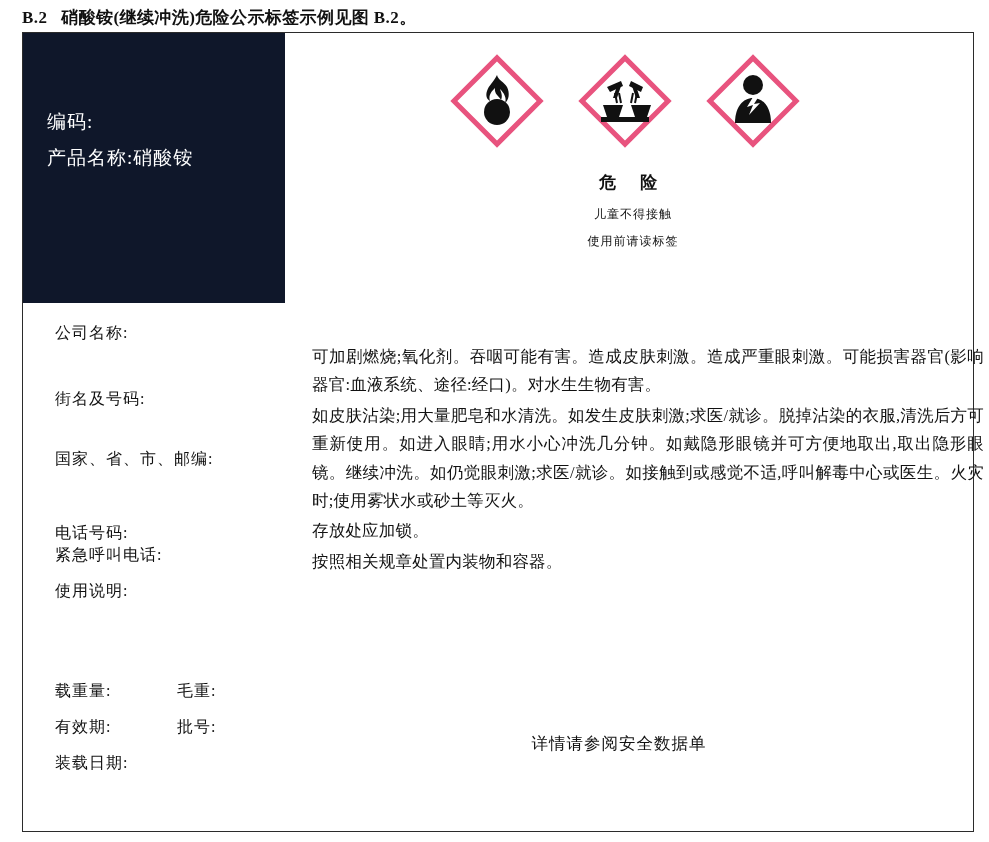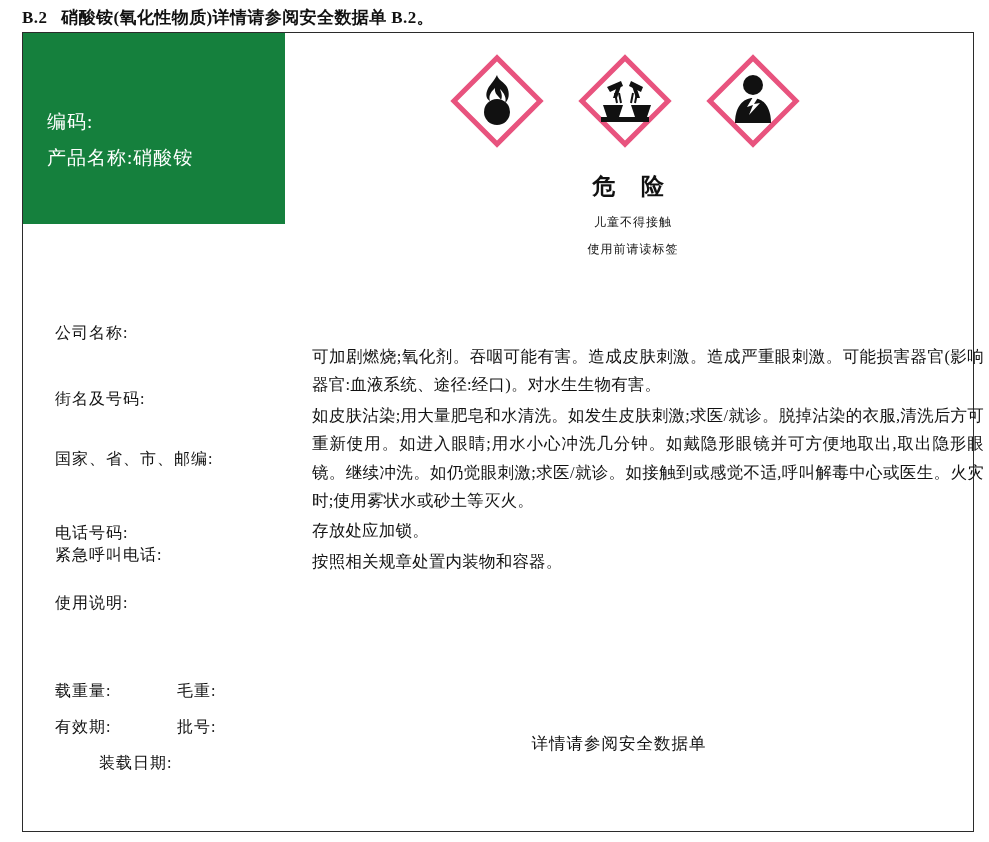--- a/index.html
+++ b/index.html
@@ -46,22 +46,22 @@
     box-sizing: border-box;
     background: #fff;
   }
 
   
   .product-block {
     position: absolute;
     left: 0px;
     top: 0px;
     width: 262px;
-    height: 191px;
-    background: #15803d;
+    height: 270px;
+    background: #0f172a;
     color: #ffffff;
   }
   .product-block .pb-line {
     position: absolute;
     left: 24px;
     font-size: 19px;
     letter-spacing: 1px;
     white-space: nowrap;
   }
   .pb-code { top: 76px; }
@@ -106,21 +106,21 @@
 
   
   .signal-block {
     position: absolute;
     left: 420px;
     top: 138px;
     width: 380px;
     text-align: center;
   }
   .signal-word {
-    font-size: 23px;
+    font-size: 17px;
     font-weight: bold;
     letter-spacing: 10px;
     margin-bottom: 12px;
   }
   .signal-line {
     font-size: 12px;
     letter-spacing: 1px;
     margin-bottom: 10px;
   }
 
@@ -136,26 +136,26 @@
   .field {
     position: absolute;
     white-space: nowrap;
     left: 18px;
   }
   .f-company   { top: 32px; }
   .f-street    { top: 98px; }
   .f-region    { top: 158px; }
   .f-phone     { top: 232px; }
   .f-emergency { top: 254px; }
-  .f-usage     { top: 290px; margin-top: 12px; }
+  .f-usage     { top: 290px; }
   .f-load      { top: 390px; }
   .f-loadsub   { top: 390px; left: 140px; }
   .f-valid     { top: 426px; }
   .f-validsub  { top: 426px; left: 140px; }
-  .f-date      { top: 462px; margin-left: 44px; }
+  .f-date      { top: 462px; }
 
   
   .hazard-text {
     position: absolute;
     left: 268px;
     top: 310px;
     width: 672px;
     font-size: 16.5px;
     line-height: 1.72;
     letter-spacing: 0.2px;
@@ -174,21 +174,21 @@
     font-size: 16.5px;
     letter-spacing: 1px;
   }
 </style>
 </head>
 <body>
 
 <div class="page">
 
   <div class="caption">
-    <span class="num">B.2</span><span>硝酸铵(氧化性物质)详情请参阅安全数据单 B.2。</span>
+    <span class="num">B.2</span><span>硝酸铵(继续冲洗)危险公示标签示例见图 B.2。</span>
   </div>
 
   <div class="label-frame">
 
     <div class="product-block">
       <div class="pb-line pb-code">编码:</div>
       <div class="pb-line pb-name">产品名称:硝酸铵</div>
     </div>
 
     <div class="pictos">

